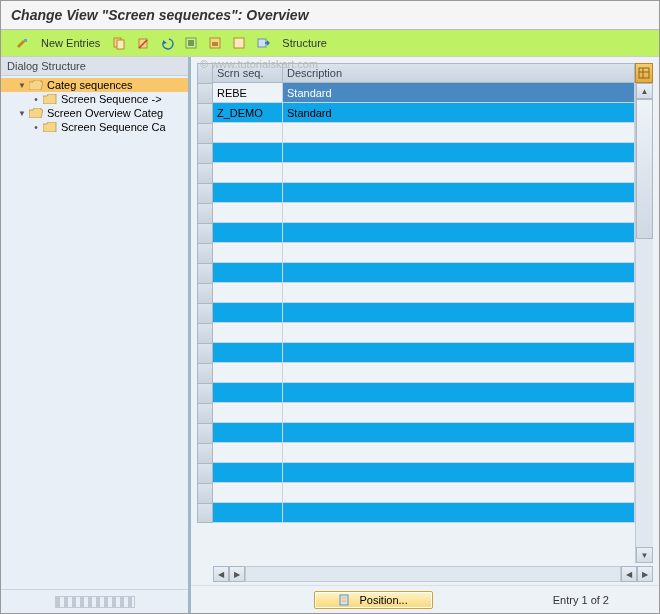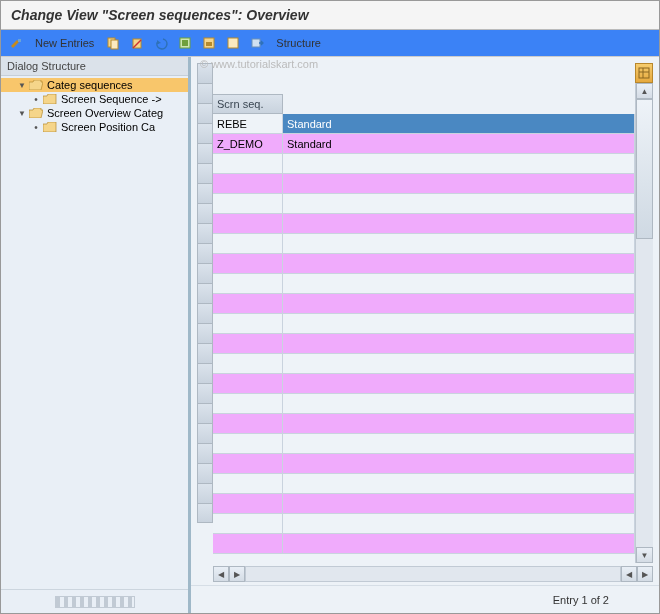--- a/index.html
+++ b/index.html
@@ -1,19 +1,19 @@
 <!DOCTYPE html>
 <html><head>
 <meta charset="utf-8">
 <style>
   * { box-sizing: border-box; font-family: Arial, sans-serif; font-size: 11px; }
   body { margin: 0; background: #fff; width: 660px; height: 614px; overflow: hidden; border: 1px solid #999; }
   .window { display: flex; flex-direction: column; height: 100%; }
   .titlebar { padding: 6px 10px; font-size: 14px; font-weight: bold; font-style: italic; color: #333; border-bottom: 1px solid #bbb; background: #f5f5f5; }
-  .toolbar { display: flex; align-items: center; gap: 6px; padding: 4px 6px; background: #3b82f6; border-bottom: 1px solid #ccc; }
+  .toolbar { display: flex; align-items: center; gap: 6px; padding: 4px 12px; background: #bef264; border-bottom: 1px solid #ccc; }
   .tb-btn { width: 18px; height: 18px; display: flex; align-items: center; justify-content: center; border-radius: 2px; cursor: pointer; }
   .tb-text { padding: 0 4px; color: #333; cursor: pointer; }
   .body { display: flex; flex: 1; overflow: hidden; }
 
   
   .left { width: 190px; background: #e9eff6; border-right: 3px solid #9fb8c8; display: flex; flex-direction: column; }
   .left-title { padding: 3px 6px; background: #dbe2ea; border-bottom: 1px solid #c6cfd8; color: #444; }
   .tree { flex: 1; padding: 2px 0; overflow: hidden; }
   .tree-row { display: flex; align-items: center; padding: 1px 4px; white-space: nowrap; cursor: pointer; }
   .tree-row.sel { background: #f8c66b; }
@@ -25,24 +25,24 @@
   .ruler-inner { width:80px; height:12px; background:repeating-linear-gradient(90deg,#c1cad4 0 4px,#e9eff6 4px 8px); border:1px solid #c1cad4; }
 
   
   .right { flex: 1; display: flex; flex-direction: column; background: #edf2f7; }
   .grid-area { flex: 1; padding: 6px; display: flex; overflow:hidden; }
   .rowheads { display:flex; flex-direction:column; }
   .rowhead { width: 16px; height: 20px; background: linear-gradient(#dbe3ec,#c9d3de); border: 1px solid #aeb8c2; border-bottom:none; }
   .rowhead:last-child { border-bottom:1px solid #aeb8c2;}
   .grid { flex:1; display:flex; flex-direction:column; position:relative; }
   .ghead-row { display:flex; }
-  .ghead { height: 20px; background: linear-gradient(#dbe3ec,#c9d3de); border: 1px solid #aeb8c2; border-left:none; display:flex; align-items:center; padding:0 4px; color:#3a4652; font-weight:normal;margin-top:31px; }
+  .ghead { height: 20px; background: linear-gradient(#dbe3ec,#c9d3de); border: 1px solid #aeb8c2; border-left:none; display:flex; align-items:center; padding:0 4px; color:#3a4652; font-weight:normal; }
   .gcell-row { display:flex; }
   .gcell { height: 20px; border-right:1px solid #c9d3de; border-bottom:1px solid #c9d3de; background:#eef3f8; padding:0 4px; display:flex; align-items:center; overflow:hidden; }
-  .gcell.alt { background:#f0abfc; }
+  .gcell.alt { background:#0ea5e9; }
   .gcell.sel { background:#4a88c2; color:#fff; }
   .col1 { width: 70px; }
   .col2 { flex: 1; }
   .corner-btn { position:absolute; top:0; right:0; width:18px; height:20px; background:linear-gradient(#f6cc6e,#e6a93e); border:1px solid #b8872c; display:flex; align-items:center; justify-content:center; }
   .vscroll { position:absolute; top:20px; right:0; width:18px; bottom:0; background:#e1e7ee; border-left:1px solid #c1cad4; display:flex; flex-direction:column; }
   .arrow-btn { height:16px; background:linear-gradient(#e9eff6,#d4dce5); border:1px solid #aeb8c2; display:flex;align-items:center;justify-content:center;color:#555;font-size:8px;}
   .thumb { height:140px; background:linear-gradient(#eef3f8,#cfd9e3); border:1px solid #aeb8c2; margin:0;}
   .track { flex:1; }
   .hscroll-row { display:flex; align-items:center; height:16px; padding: 0 6px 6px 22px; }
   .hscroll { flex:1; height:16px; background:#e1e7ee; border:1px solid #c1cad4; display:flex; align-items:center; }
@@ -145,21 +145,21 @@
             </span>
             <span>Screen Overview Categ</span>
           </div>
           <div class="tree-row indent2">
             <span class="toggle" style="font-size: 10px;">•</span>
             <span class="folder">
               <svg width="14" height="10">
                 <path d="M0 2 L4 2 L5 0 L13 0 L13 10 L0 10 Z" fill="#f5d58a" stroke="#b58a2e" stroke-width="0.7"></path>
               </svg>
             </span>
-            <span>Screen Position Ca</span>
+            <span>Screen Sequence Ca</span>
           </div>
         </div>
       <div class="ruler">
           <div class="ruler-inner"></div>
         </div>
     </div>
 
     <div class="right">
       <div class="grid-area">
         <div class="rowheads" id="rowheads">
@@ -183,20 +183,21 @@
             <div class="rowhead"></div>
             <div class="rowhead"></div>
             <div class="rowhead"></div>
             <div class="rowhead"></div>
             <div class="rowhead"></div>
             <div class="rowhead"></div>
           </div>
         <div class="grid" id="grid">
             <div class="ghead-row">
               <div class="ghead col1">Scrn seq.</div>
+              <div class="ghead col2" style="margin-right: 18px;">Description</div>
             </div>
           <div class="gcell-row">
               <div class="gcell col1">REBE</div>
               <div class="gcell col2 sel" style="margin-right: 18px;">Standard</div>
             </div>
             <div class="gcell-row">
               <div class="gcell col1 alt">Z_DEMO</div>
               <div class="gcell col2 alt" style="margin-right: 18px;">Standard</div>
             </div>
             <div class="gcell-row">
@@ -300,19 +301,27 @@
           <div class="arrow-btn" style="width:16px">▶</div>
         </div>
         <div class="hscroll"></div>
         <div class="hend">
           <div class="arrow-btn" style="width:16px">◀</div>
           <div class="arrow-btn" style="width:16px">▶</div>
         </div>
       </div>
 
       <div class="footer">
+        <div class="pos-btn">
+          <svg width="14" height="12">
+              <rect x="1" y="1" width="8" height="10" fill="#cfe0f2" stroke="#6a8fb8"></rect>
+              <rect x="3" y="3" width="4" height="2" fill="#f6cc6e"></rect>
+              <rect x="3" y="6" width="4" height="2" fill="#f6cc6e"></rect>
+            </svg>
+          <span>Position...</span>
+        </div>
         <div class="entry-text">Entry 1 of 2</div>
       </div>
     </div>
   </div>
 </div>
 
 <div class="watermark">© www.tutorialskart.com</div>
 
 </body></html>

